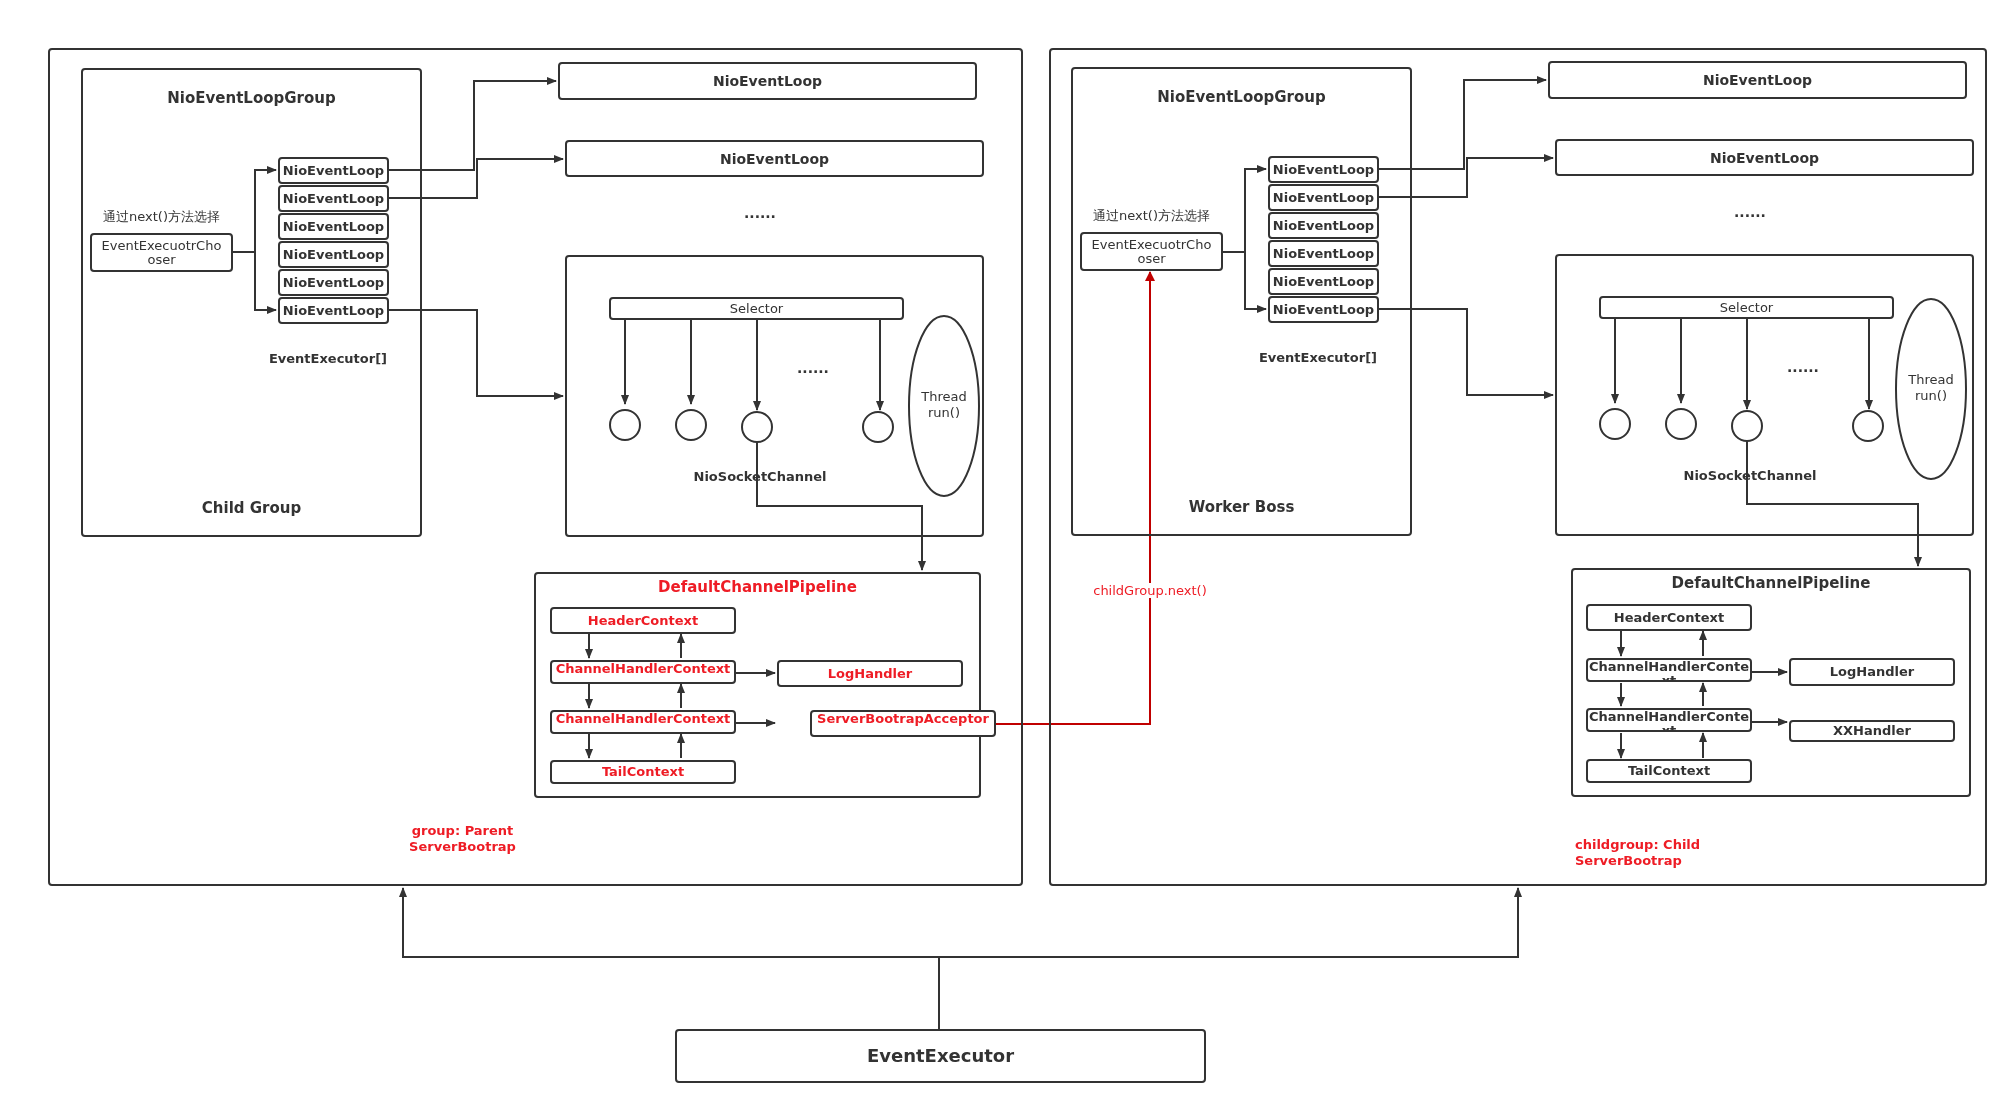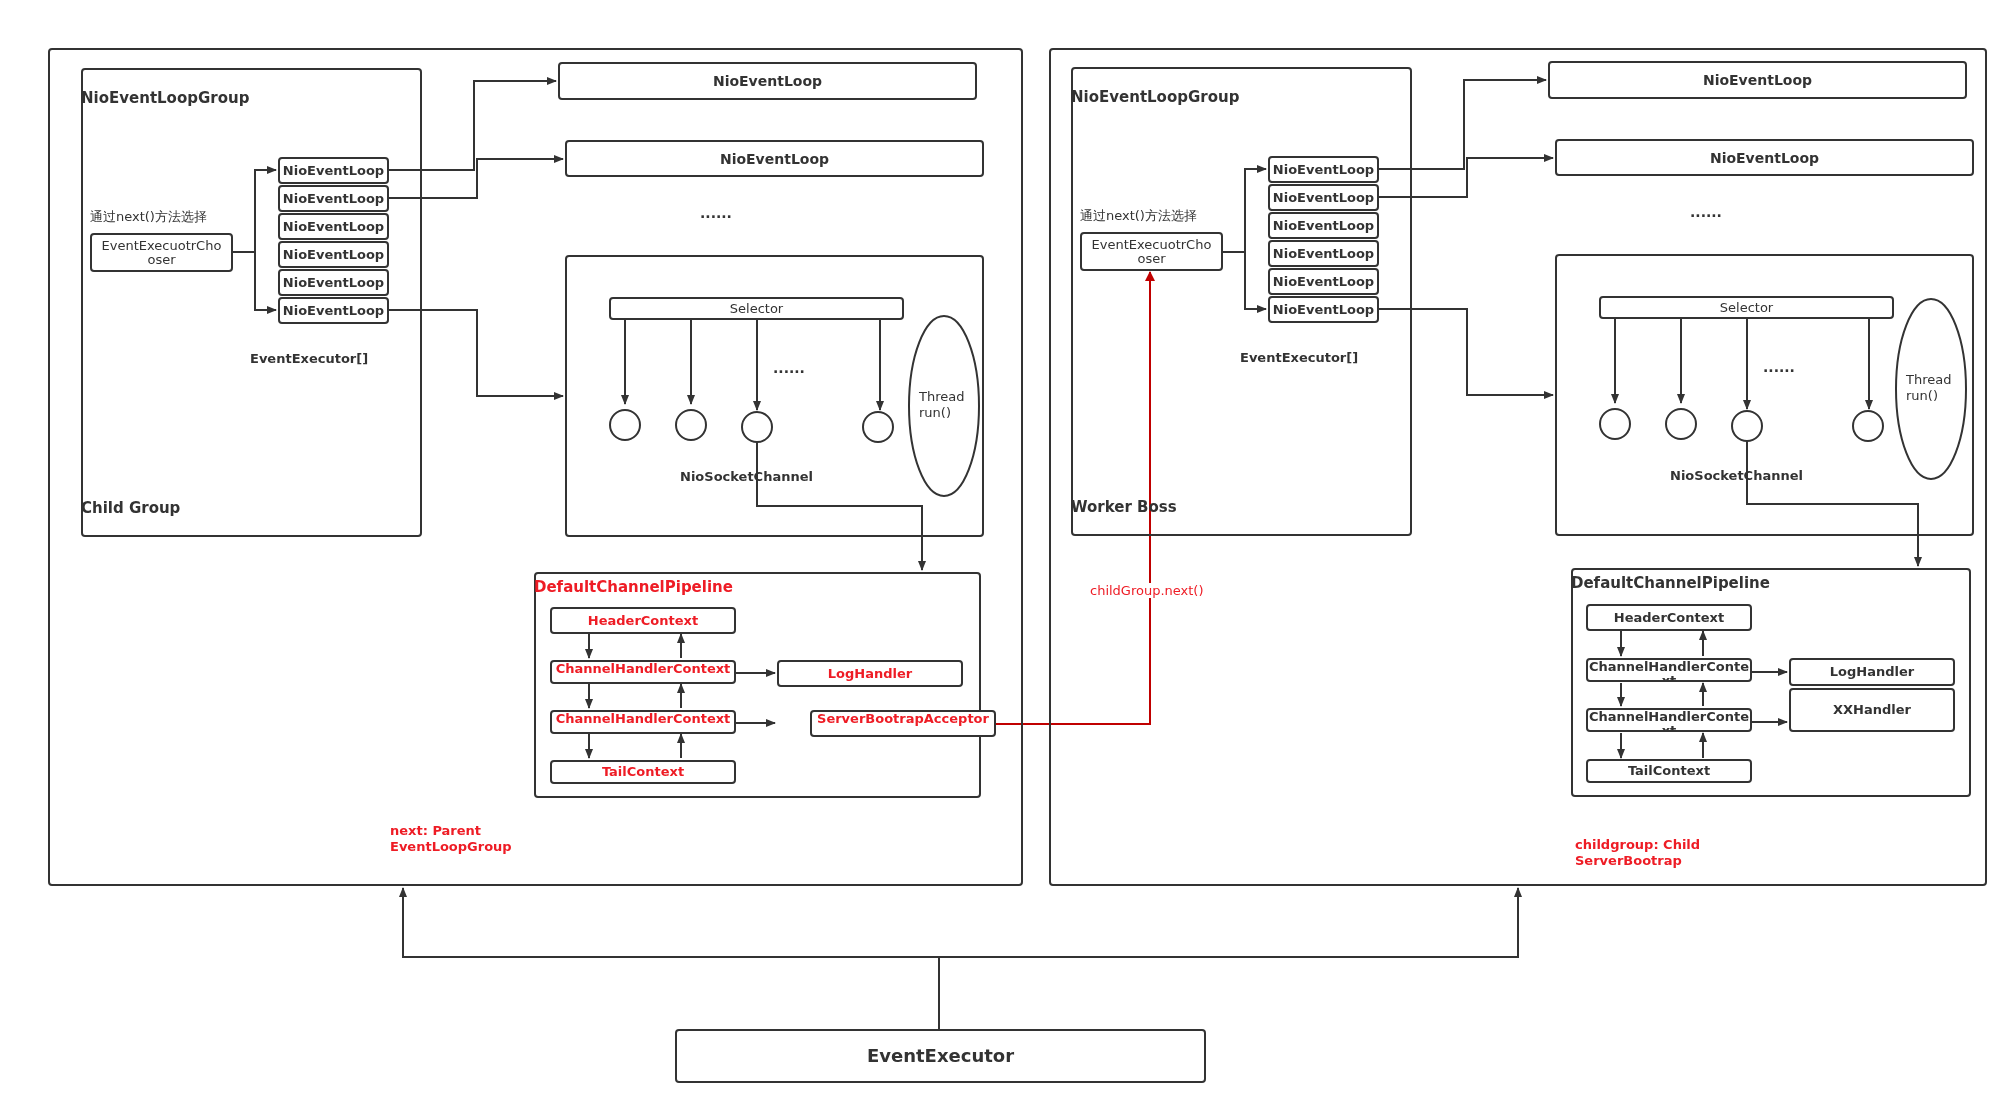--- a/index.html
+++ b/index.html
@@ -1,20 +1,20 @@
 <!DOCTYPE html>
 <html><head>
 <meta charset="utf-8">
 <style>
   html,body{margin:0;padding:0;background:#fff;}
   body{width:2008px;height:1109px;position:relative;overflow:hidden;font-family:"DejaVu Sans","Liberation Sans",sans-serif;color:#333;}
   svg{position:absolute;left:0;top:0;}
   .box{position:absolute;border:2px solid #333;border-radius:4px;box-sizing:border-box;background:#fff;}
   .outer{background:transparent;}
-  .txt{position:absolute;white-space:nowrap;font-size:14px;color:#333;}
+  .txt{position:absolute;text-align:center;white-space:nowrap;font-size:14px;color:#333;}
   .bold{font-weight:bold;}
   .red{color:#ee1c25;}
   .cell{display:flex;align-items:center;justify-content:center;font-size:13px;font-weight:bold;text-align:center;line-height:14px;overflow:hidden;}
   .thin{font-weight:normal;}
 </style>
 </head>
 <body>
 
 <svg width="2008" height="1109">
   <defs>
@@ -154,21 +154,21 @@
 <div class="box" style="left:550px;top:760px;width:186px;height:24px;">
     <div class="cell red" style="width:100%;height:100%;">TailContext</div>
   </div>
 <div class="box" style="left:777px;top:660px;width:186px;height:27px;">
     <div class="cell red" style="width:100%;height:100%;">LogHandler</div>
   </div>
 <div class="box" style="left:810px;top:710px;width:186px;height:27px;">
     <div class="cell red" style="width:100%;height:100%;white-space:normal;word-break:break-all;align-items:flex-start;">ServerBootrapAcceptor</div>
   </div>
 
-<div class="txt bold red" style="left:390px;width:145px;top:823px;font-size:13px;white-space:normal;line-height:16px;">next: Parent EventLoopGroup</div>
+<div class="txt bold red" style="left:390px;width:145px;top:823px;font-size:13px;white-space:normal;line-height:16px;">group: Parent ServerBootrap</div>
 
 <div class="box outer" style="left:1071px;top:67px;width:341px;height:469px;"></div>
 <div class="txt bold" style="left:1071px;width:341px;top:88px;font-size:15px;">NioEventLoopGroup</div>
 <div class="txt" style="left:1080px;width:143px;top:207px;font-size:13px;">通过next()方法选择</div>
 <div class="box" style="left:1080px;top:232px;width:143px;height:39px;">
     <div class="cell thin" style="width:100%;height:100%;white-space:normal;word-break:break-all;padding:0 6px;box-sizing:border-box;font-size:13px;">EventExecuotrChooser</div>
   </div>
 
 <div class="box" style="left:1268px;top:156px;width:111px;height:27px;">
     <div class="cell" style="width:100%;height:100%;">NioEventLoop</div>
@@ -218,21 +218,21 @@
   </div>
 <div class="box" style="left:1586px;top:708px;width:166px;height:24px;">
     <div class="cell" style="width:100%;height:100%;white-space:normal;word-break:break-all;align-items:flex-start;">ChannelHandlerContext</div>
   </div>
 <div class="box" style="left:1586px;top:759px;width:166px;height:24px;">
     <div class="cell" style="width:100%;height:100%;">TailContext</div>
   </div>
 <div class="box" style="left:1789px;top:658px;width:166px;height:28px;">
     <div class="cell" style="width:100%;height:100%;">LogHandler</div>
   </div>
-<div class="box" style="left:1789px;top:688px;width:166px;height:44px;">
+<div class="box" style="left:1789px;top:720px;width:166px;height:22px;">
     <div class="cell" style="width:100%;height:100%;">XXHandler</div>
   </div>
 
 <div class="txt bold red" style="left:1575px;width:130px;top:837px;font-size:13px;white-space:normal;text-align:left;line-height:16px;">childgroup: Child ServerBootrap</div>
 
 <div class="txt red" style="left:1090px;width:120px;top:583px;font-size:13px;background:#fff;">childGroup.next()</div>
 
 <div class="box" style="left:675px;top:1029px;width:531px;height:54px;">
     <div class="cell" style="width:100%;height:100%;font-size:18px;">EventExecutor</div>
   </div>

